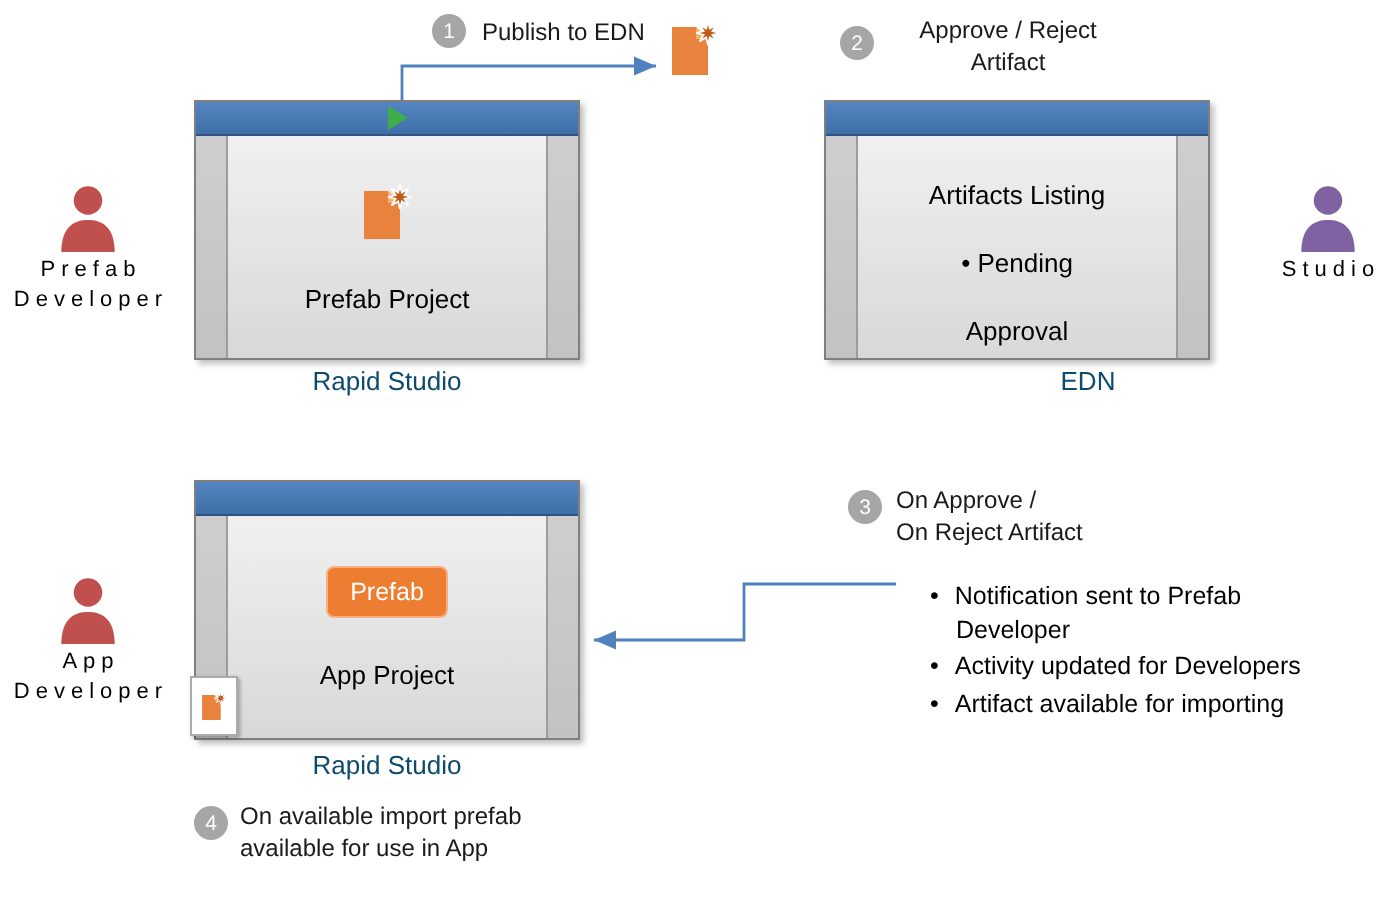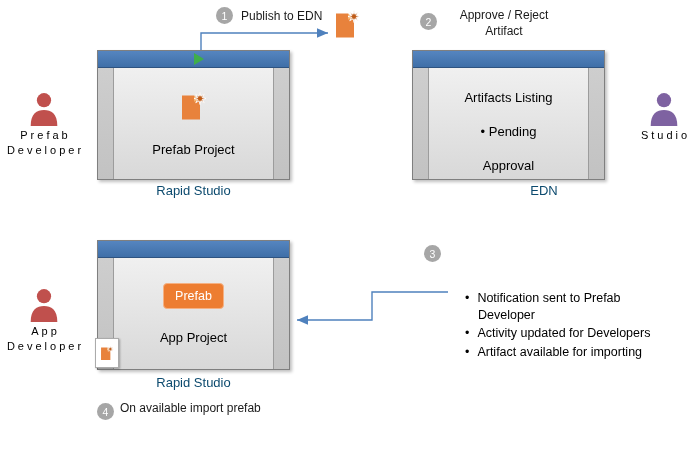--- a/index.html
+++ b/index.html
@@ -159,25 +159,30 @@
   <div class="mini-file-box">
     <svg width="14" height="16" viewBox="0 0 27 29">
       <path d="M2,4 h12 l6,6 v18 h-18 z" fill="#e8823c"></path>
       <path d="M14,4 l6,6 h-6 z" fill="#f6b26b"></path>
       <polygon points="26,7 22.2,6.08 24.24,2.76 20.92,4.78 20,1 19.08,4.78 15.76,2.76 17.8,6.08 14,7 17.8,7.92 15.76,11.24 19.08,9.22 20,13 20.92,9.22 24.24,11.24 22.2,7.92" fill="#bf5b17" stroke="#ffffff" stroke-width="0.9"></polygon>
     </svg>
   </div>
   <div class="caption" style="left:97px;top:375px;width:193px">Rapid Studio</div>
 
   <div class="stepnum" style="left:424px;top:245px">3</div>
+  <div class="steptext" style="left:448px;top:242px">
+    <div>On Approve /</div>
+    <div>On Reject Artifact</div>
+  </div>
 
   <ul class="notes">
     <li>Notification sent to Prefab Developer</li>
     <li>Activity updated for Developers</li>
     <li>Artifact available for importing</li>
   </ul>
 
   <div class="stepnum" style="left:97px;top:403px">4</div>
   <div class="steptext" style="left:120px;top:400px">
     <div>On available import prefab</div>
+    <div>available for use in App</div>
   </div>
 
 </div>
 
 </body></html>

